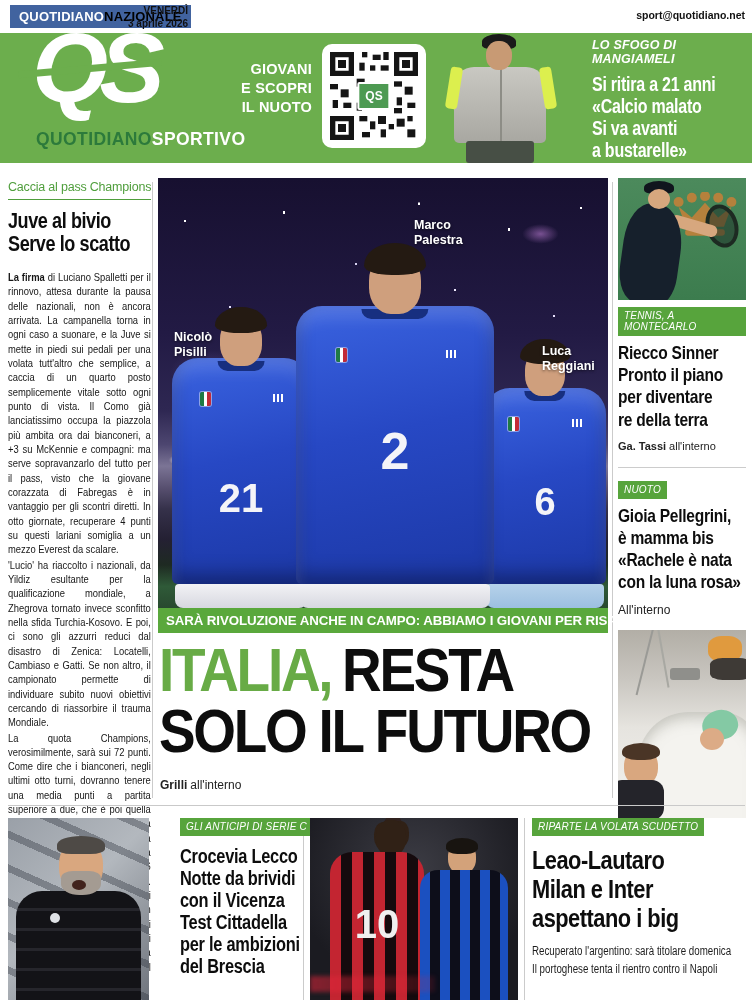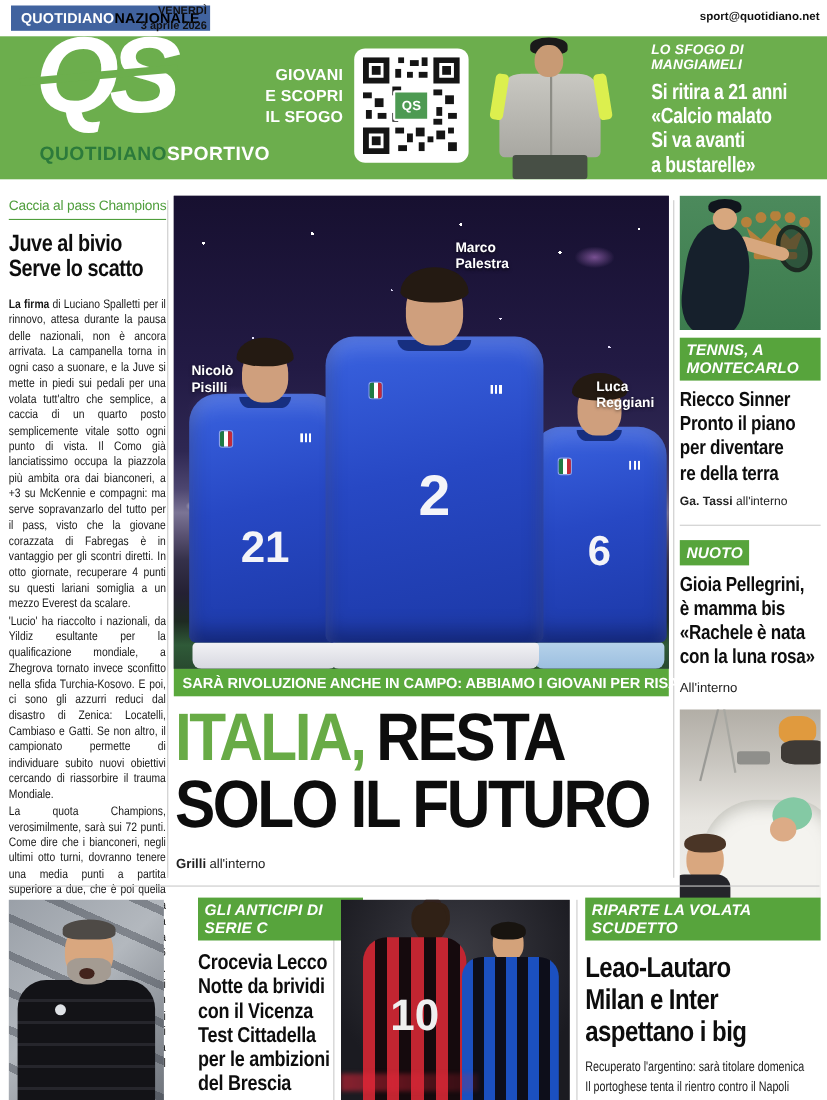--- a/index.html
+++ b/index.html
@@ -132,21 +132,21 @@
 
   
   .rightcol { position:absolute; left:618px; top:178px; width:128px; }
   .sphoto { position:relative; width:128px; height:122px; overflow:hidden; background:linear-gradient(180deg,#4c8a5c,#3c7c4e); }
   .crown { position:absolute; right:8px; top:14px; width:66px; }
   .sn-body { position:absolute; left:4px; top:26px; width:58px; height:100px; background:#16202c; border-radius:40% 45% 30% 35%; transform:rotate(8deg); }
   .sn-cap  { position:absolute; left:26px; top:3px; width:30px; height:13px; background:#10151d; border-radius:50% 50% 30% 30%; }
   .sn-head { position:absolute; left:30px; top:11px; width:22px; height:20px; background:#d7a77e; border-radius:50%; }
   .sn-arm  { position:absolute; left:52px; top:42px; width:48px; height:12px; background:#d7a77e; border-radius:8px; transform:rotate(16deg); }
   .sn-racket { position:absolute; left:88px; top:26px; width:32px; height:44px; border:4px solid #1d2a22; border-radius:50%; background:rgba(30,48,40,.55); transform:rotate(-16deg); }
-  .glabel { display:inline-block; background:#57a43c; color:#fff; font-weight:700; font-style:italic; font-size:14px; letter-spacing:.2px; padding:3px 6px 4px; }
+  .glabel { display:inline-block; background:#57a43c; color:#fff; font-weight:400; font-style:italic; font-size:10px; letter-spacing:.2px; padding:3px 6px 4px; }
   .mt6 { margin-top:7px; } .mt12 { margin-top:13px; }
   .rhl { margin-top:6px; font-size:18.5px; font-weight:800; line-height:1.2; letter-spacing:-.3px; color:#0d0d0d; }
   .rby { margin-top:9px; font-size:11px; color:#222; }
   .rby b { font-weight:800; }
   .rby2 { margin-top:9px; font-size:12px; color:#222; }
   .rdiv { margin-top:15px; border-top:1px solid #ccc; }
   .hosp { position:relative; margin-top:13px; width:128px; height:188px; overflow:hidden;
     background:linear-gradient(180deg,#b2aea6 0%,#c9c6c0 26%,#e6e4df 52%,#f3f2ef 100%); }
   .hp-iv1 { position:absolute; left:26px; top:-4px; width:2px; height:70px; background:#9a9a96; transform:rotate(14deg); }
   .hp-iv2 { position:absolute; left:44px; top:-6px; width:2px; height:64px; background:#a8a8a2; transform:rotate(-10deg); }
@@ -213,21 +213,21 @@
     <div class="qslogo">
       <span>QS</span>
       <i class="logocut"></i>
     </div>
     <div class="qssub">
       <span class="sub-d">QUOTIDIANO</span><span class="sub-w">SPORTIVO</span>
     </div>
     <div class="qrcap">
       <div>GIOVANI</div>
       <div>E SCOPRI</div>
-      <div>IL SFOGO</div>
+      <div>IL NUOTO</div>
     </div>
     <div class="qr">
       <svg viewBox="0 0 33 33">
         <g fill="#151515">
           <path d="M0 0h9v9H0zM2 2v5h5V2z" fill-rule="evenodd"></path>
           <path d="M24 0h9v9h-9zM26 2v5h5V2z" fill-rule="evenodd"></path>
           <path d="M0 24h9v9H0zM2 26v5h5V26z" fill-rule="evenodd"></path>
           <rect x="3" y="3" width="3" height="3"></rect>
             <rect x="27" y="3" width="3" height="3"></rect>
             <rect x="3" y="27" width="3" height="3"></rect>

